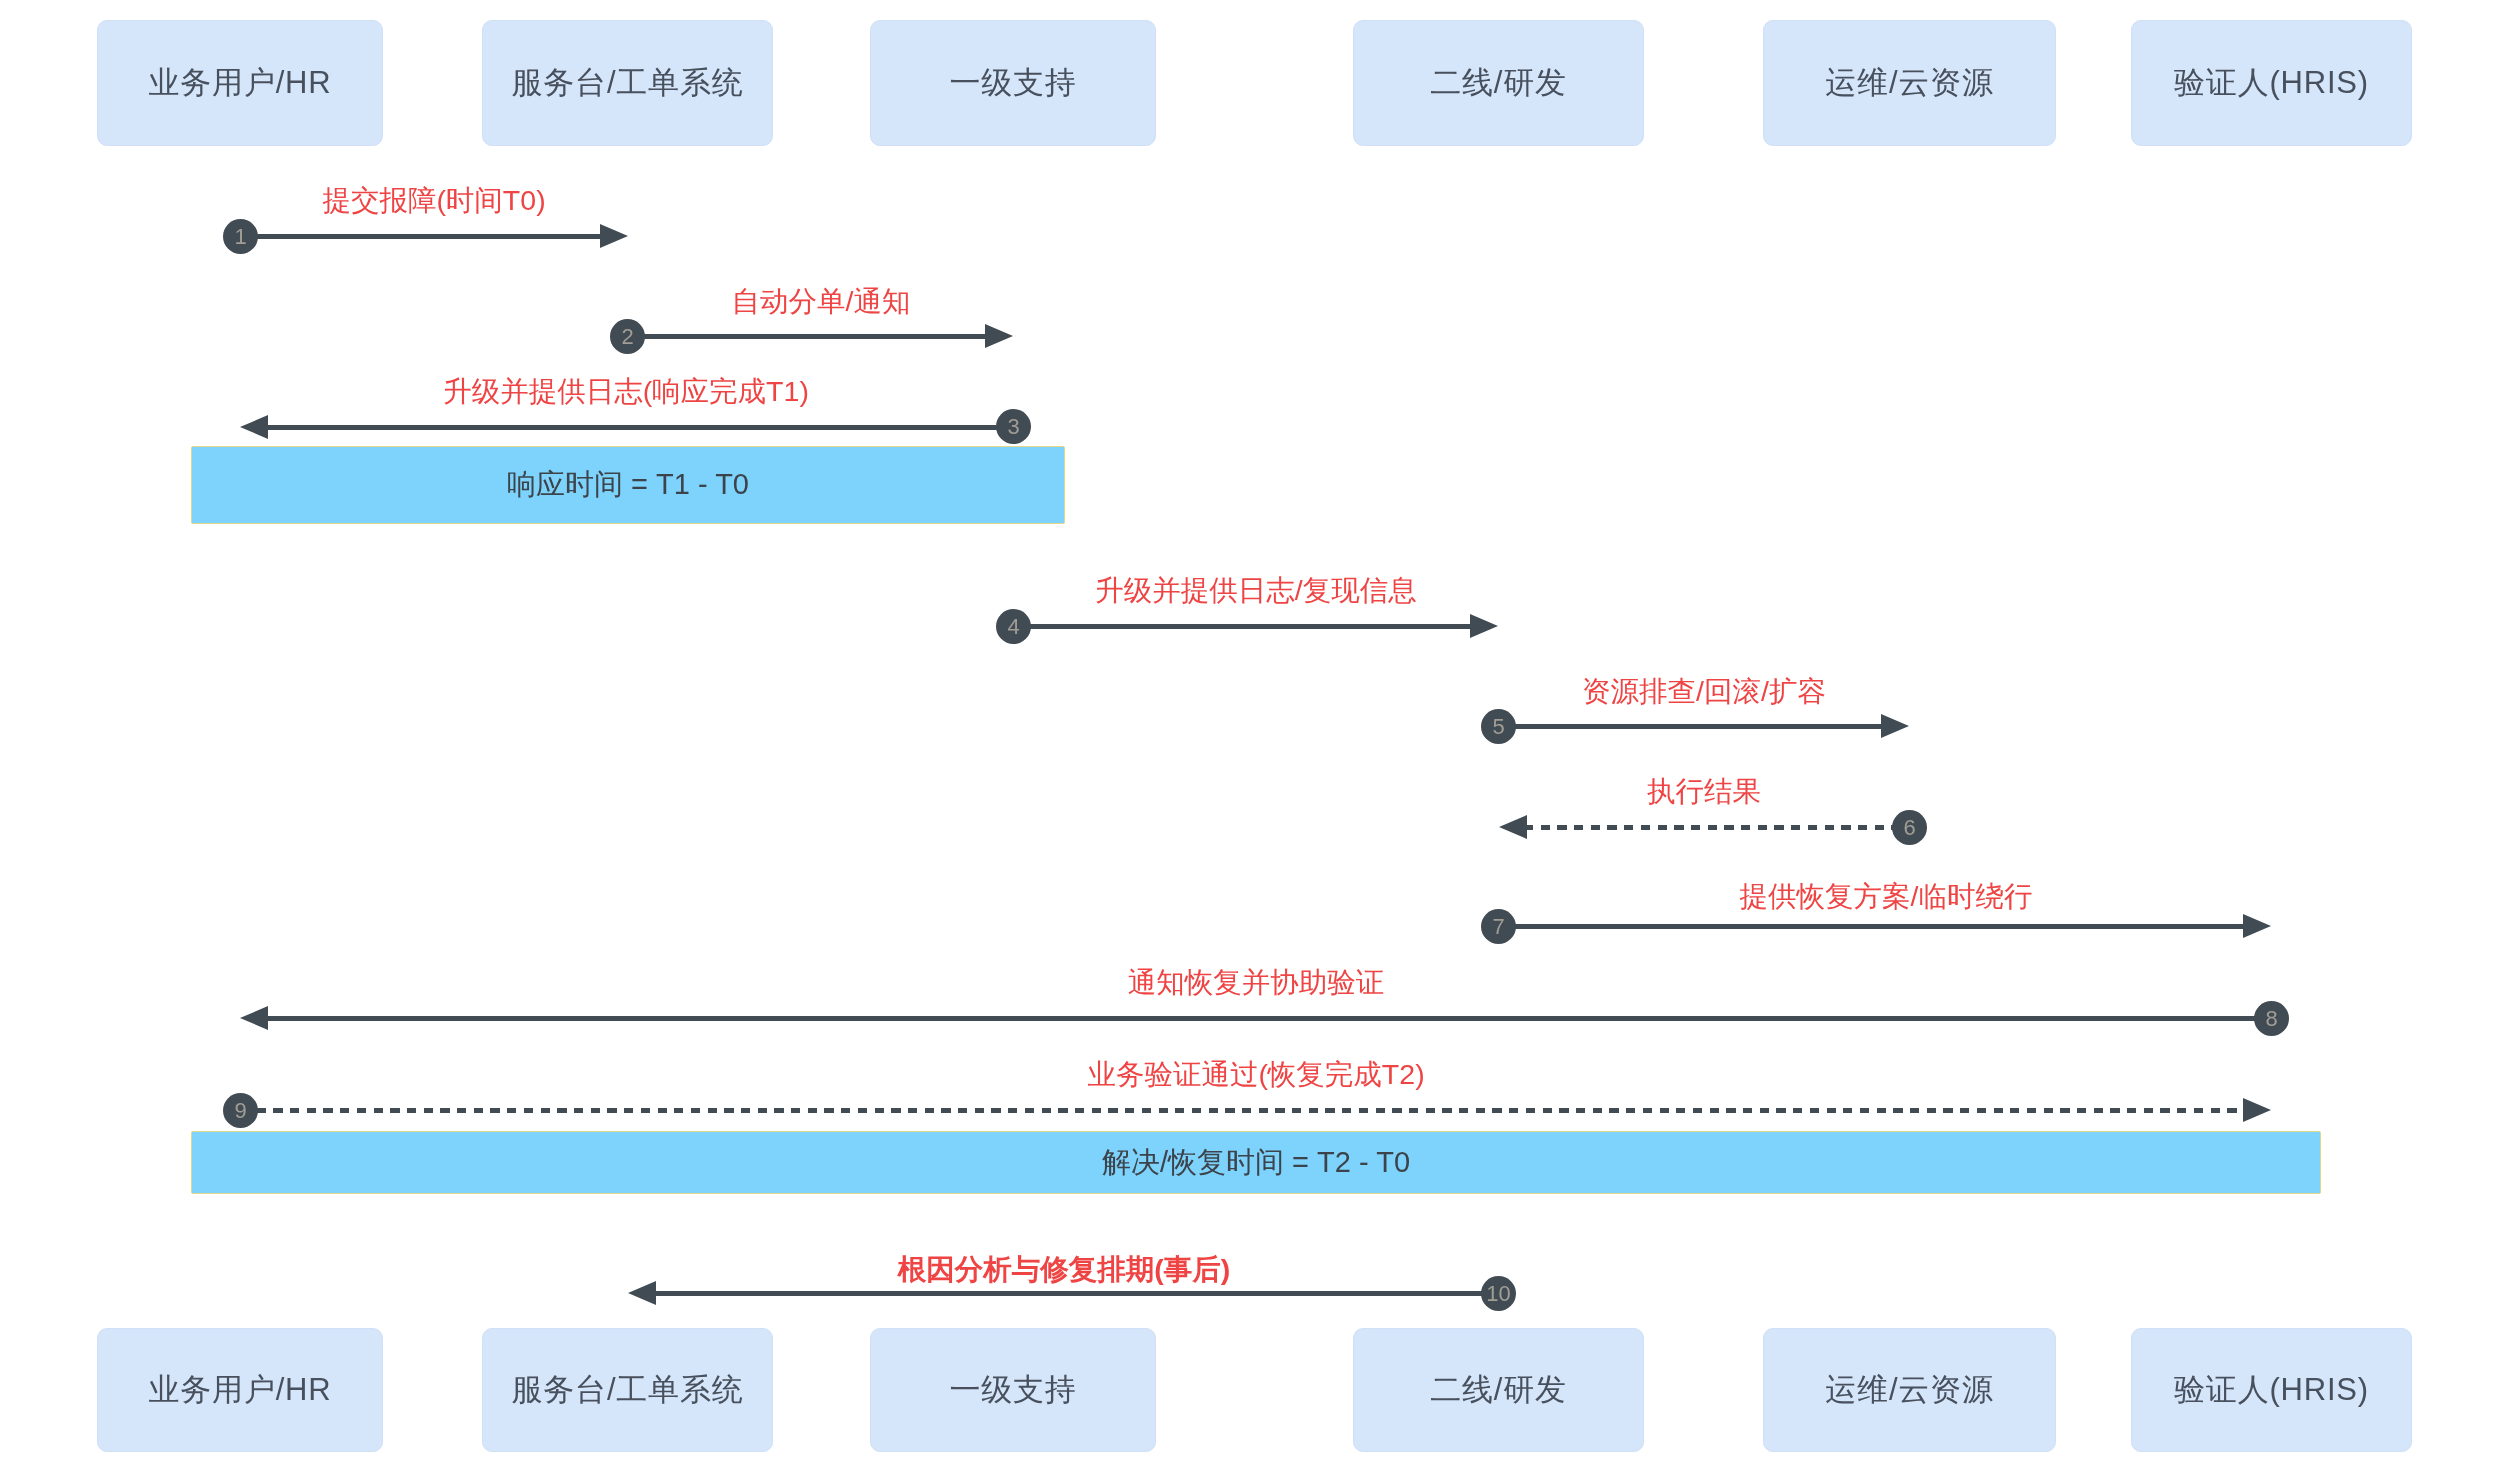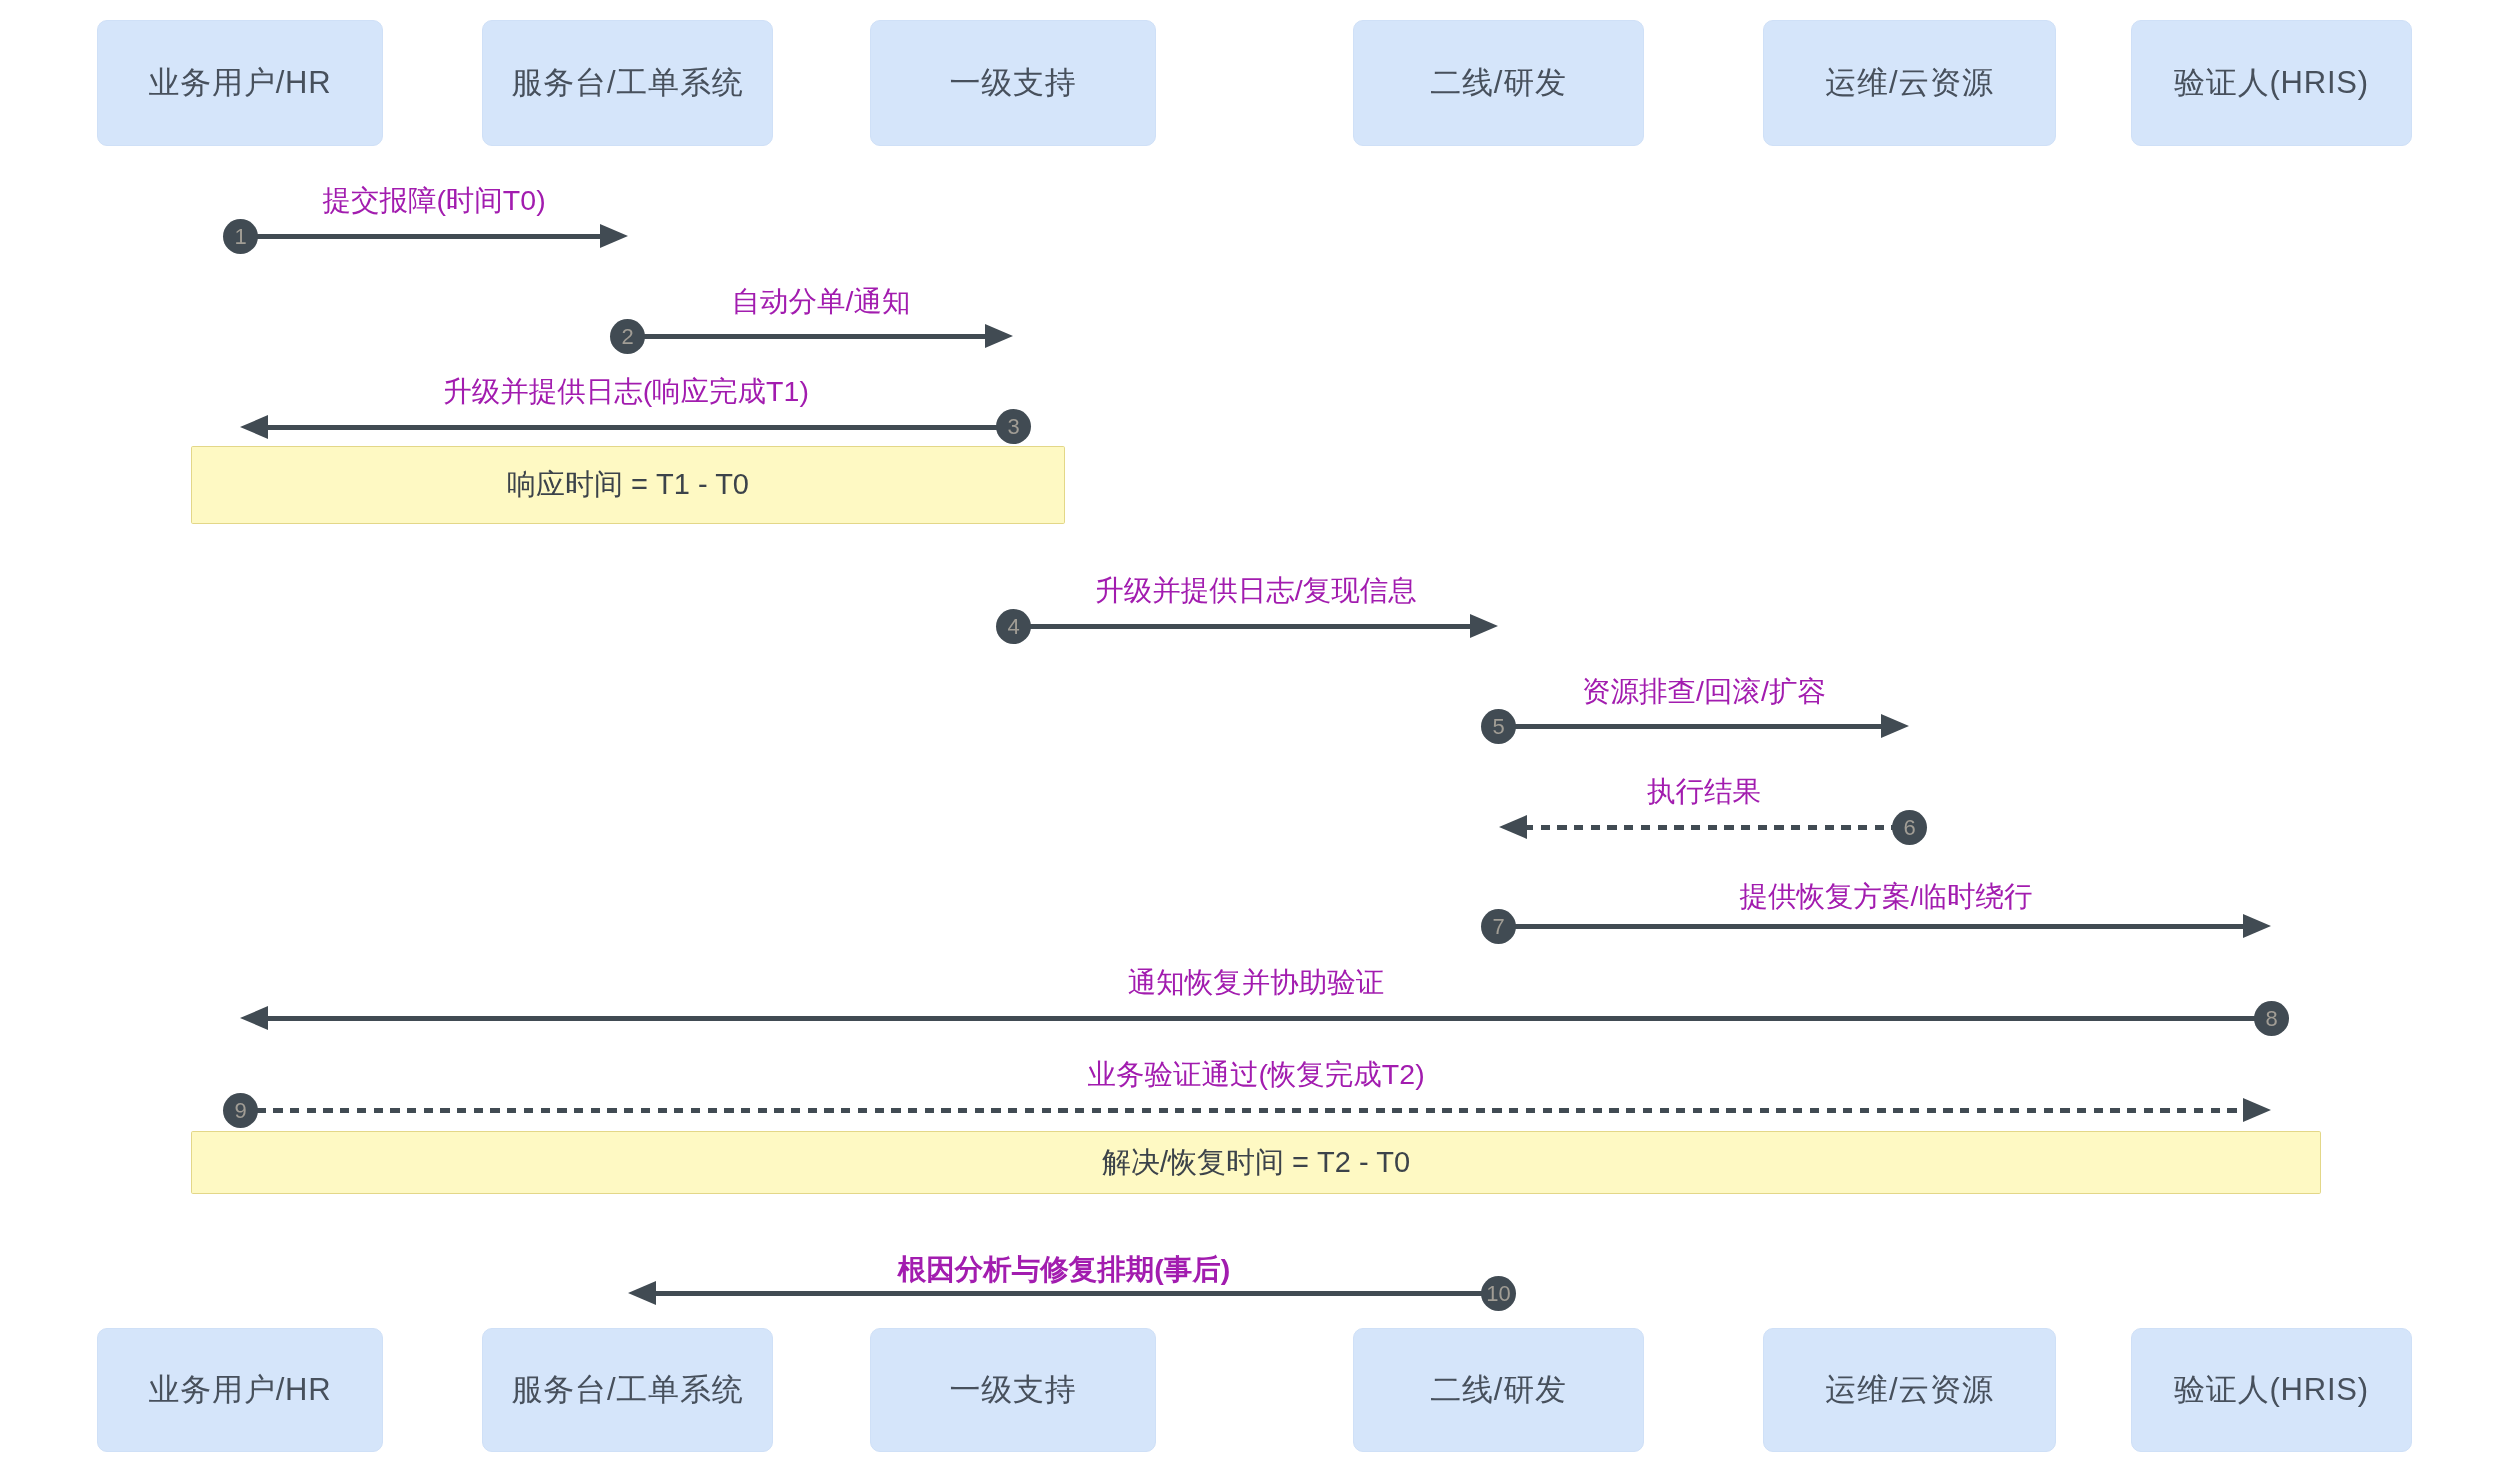--- a/index.html
+++ b/index.html
@@ -8,35 +8,35 @@
     font-family:"Liberation Sans","DejaVu Sans",sans-serif;
   }
   .actor{
     position:absolute;height:126px;background:#d5e5fa;border:0.8px solid #cfe0f7;
     border-radius:10px;display:flex;align-items:center;justify-content:center;
     font-size:31px;color:#47505c;letter-spacing:0.8px;box-sizing:border-box;
   }
   .actor.bottom{height:124px;}
   .msg-label{
     position:absolute;height:33px;line-height:33px;white-space:nowrap;
-    transform:translateX(-50%);font-size:28.5px;color:#a21caf;
+    transform:translateX(-50%);font-size:28.5px;color:#ef4444;
   }
   .line{position:absolute;height:5px;background:#414b53;}
   .line.dashed{
     background:repeating-linear-gradient(90deg,#414b53 0 9.2px,transparent 9.2px 16.7px);
   }
   .head{position:absolute;width:0;height:0;border-top:12.6px solid transparent;border-bottom:12.6px solid transparent;}
   .head.right{border-left:28.5px solid #414b53;}
   .head.left{border-right:28.5px solid #414b53;}
   .num{
     position:absolute;width:35px;height:35px;border-radius:50%;background:#414b53;
     color:#a19d95;font-size:22px;display:flex;align-items:center;justify-content:center;
   }
   .note{
-    position:absolute;background:#fef9c3;border:1.7px solid #e3d788;box-sizing:border-box;
+    position:absolute;background:#7dd3fc;border:1.7px solid #e3d788;box-sizing:border-box;
     display:flex;align-items:center;justify-content:center;font-size:29px;color:#3c434a;
     border-radius:1.7px;
   }
 </style>
 </head>
 <body>
 
 <div class="stage">
 
   <div class="actor top" style="left:97px;top:20px;width:286px;">业务用户/HR</div>

